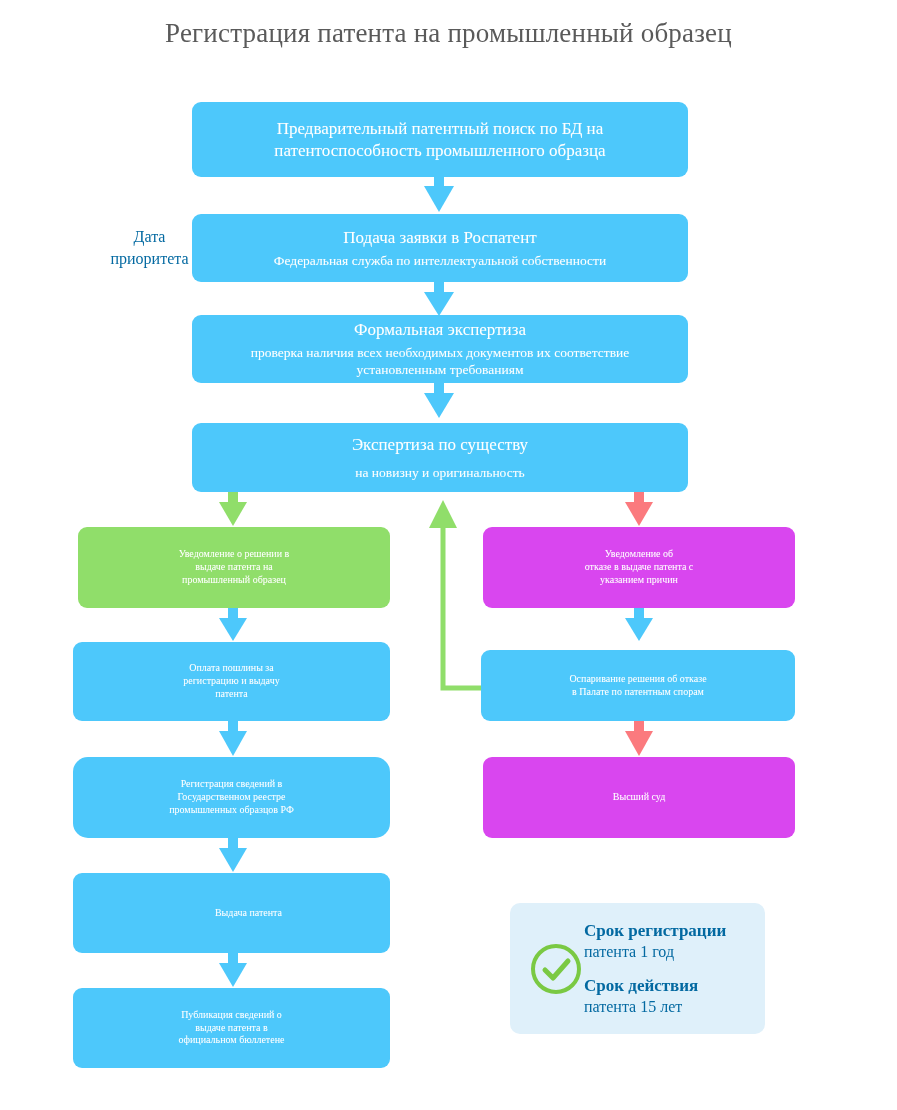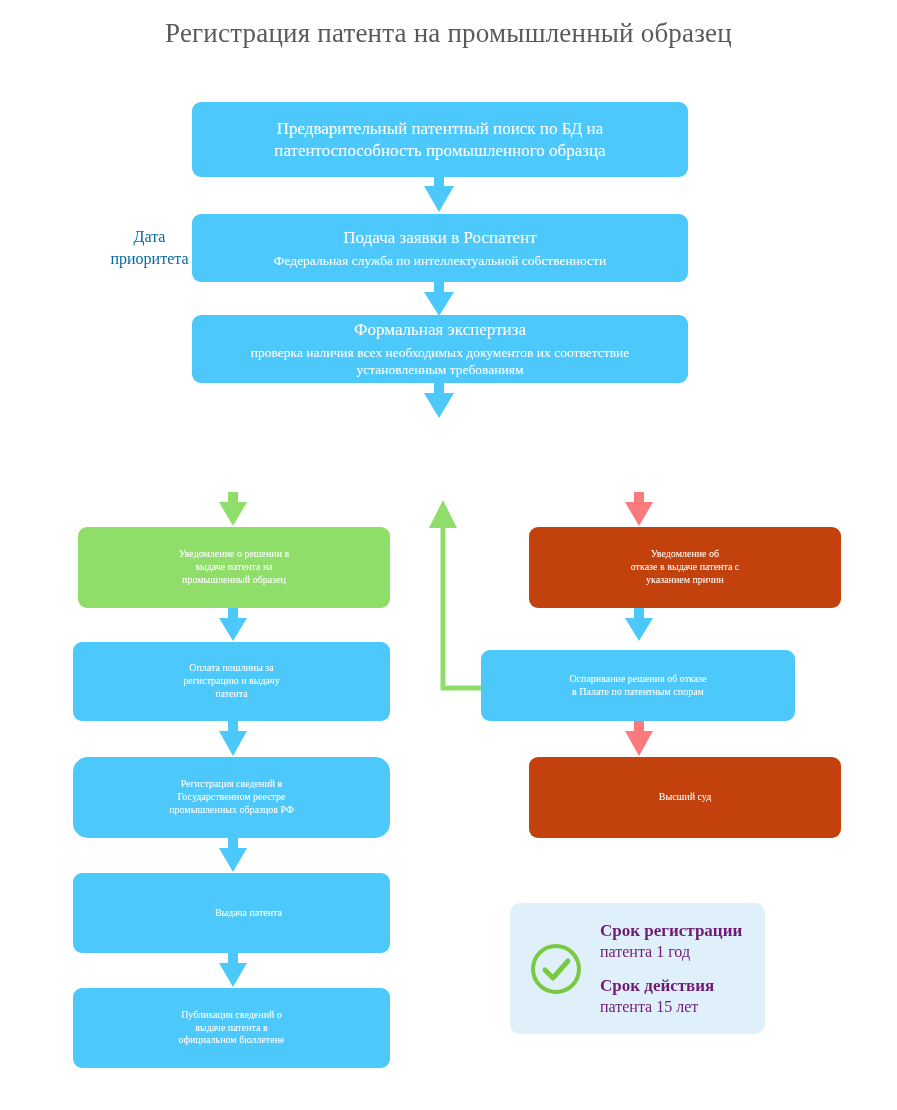--- a/index.html
+++ b/index.html
@@ -57,21 +57,21 @@
   }
   .node .t-sub {
     font-size: 13.5px;
     white-space: pre-line;
     margin-top: 3px;
   }
   .node.small .t-main { font-size: 10px; }
 
   .blue  { background: #4dc8fb; }
   .green { background: #90de6a; }
-  .red   { background: #c2410c; margin-left: 46px; }
+  .red   { background: #d946ef; }
 
   
   .side-label {
     position: absolute;
     font-family: "Liberation Serif", "DejaVu Serif", serif;
     font-size: 16px;
     color: #0369a1;
     text-align: center;
     line-height: 1.35;
     white-space: pre-line;
@@ -86,22 +86,21 @@
     display: flex;
     align-items: center;
   }
   .legend-check {
     width: 56px;
     height: 56px;
     margin-left: 18px;
     flex: 0 0 auto;
   }
   .legend-text {
-    margin-left: 16px;
-    color: #701a75;
+    color: #0369a1;
     font-family: "Liberation Serif", "DejaVu Serif", serif;
   }
   .legend-strong {
     font-size: 17px;
     font-weight: bold;
     line-height: 1.3;
   }
   .legend-normal {
     font-size: 16px;
     line-height: 1.3;
@@ -198,20 +197,24 @@
     <div class="t-main">Подача заявки в Роспатент</div>
     <div class="t-sub">Федеральная служба по интеллектуальной собственности</div>
   </div>
 
   <div class="node blue" style="left: 192px; top: 315px; width: 496px; height: 68px;">
     <div class="t-main">Формальная экспертиза</div>
     <div class="t-sub">проверка наличия всех необходимых документов их соответствие
 установленным требованиям</div>
   </div>
 
+  <div class="node blue" style="left: 192px; top: 423px; width: 496px; height: 69px;">
+    <div class="t-main">Экспертиза по существу</div>
+    <div class="t-sub" style="margin-top:8px;">на новизну и оригинальность</div>
+  </div>
 
   <div class="node green small" style="left: 78px; top: 527px; width: 312px; height: 81px;">
     <div class="t-main">Уведомление о решении в
 выдаче патента на
 промышленный образец</div>
   </div>
 
   <div class="node red small" style="left: 483px; top: 527px; width: 312px; height: 81px;">
     <div class="t-main">Уведомление об
 отказе в выдаче патента  с

